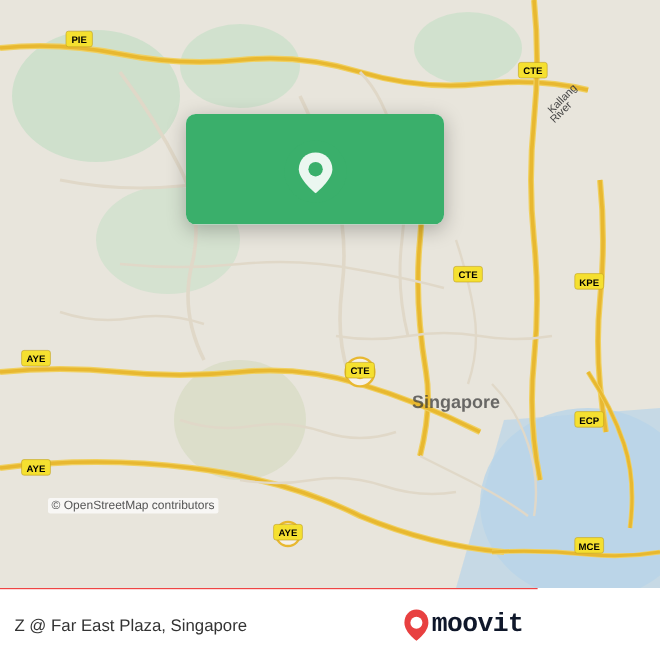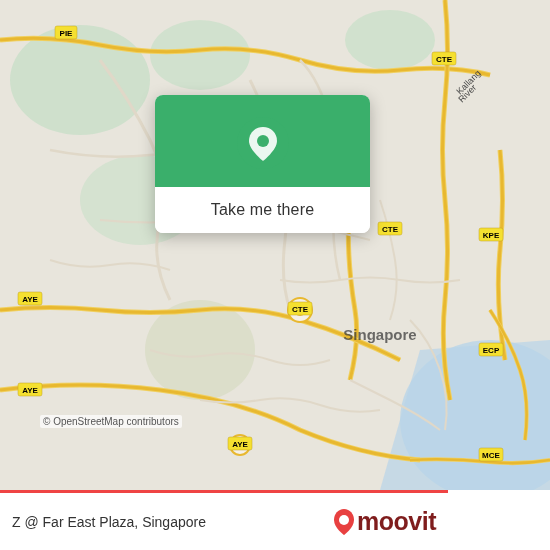--- a/index.html
+++ b/index.html
@@ -68,44 +68,45 @@
       color: #333;
       text-align: center;
       letter-spacing: 0.01em;
     }
 
     
     #bottom-bar {
       width: 448px;
       height: 60px;
       background: #fff;
-      border-top: 3px solid #ef4444;
+      border-top: 1px solid #ef4444;
       display: flex;
       align-items: center;
       padding: 0 12px;
       justify-content: space-between;
     }
 
     #bottom-location-text {
       font-size: 14px;
       color: #333;
       font-weight: 400;
     }
 
     #moovit-logo {
       display: flex;
       align-items: center;
       gap: 2px;
     }
 
     #moovit-text {
-      font-size: 25px;
+      font-size: 22px;
       font-weight: 700;
-      color: #7f1d1d;
+      color: #0f172a;
       letter-spacing: -0.5px;
+      font-family: Liberation Mono, monospace;
     }
 
     #moovit-pin {
       width: 22px;
       height: 28px;
     }
 
     #attribution {
       position: absolute;
       bottom: 62px;
@@ -230,21 +231,20 @@
 
   <div id="popup-card">
     <div id="popup-green-area">
       <svg id="location-pin-icon" viewBox="0 0 52 52" xmlns="http://www.w3.org/2000/svg">
         <circle cx="26" cy="26" r="26" fill="#3aaf6b"></circle>
 
         <path d="M26 10 C18 10 12 16 12 24 C12 33 26 44 26 44 C26 44 40 33 40 24 C40 16 34 10 26 10 Z" fill="white" opacity="0.9"></path>
         <circle cx="26" cy="24" r="6" fill="#3aaf6b"></circle>
       </svg>
     </div>
-    <button id="popup-button">Take me there</button>
   </div>
 
   <div id="attribution">© OpenStreetMap contributors</div>
 </div>
 
 <div id="bottom-bar">
   <span id="bottom-location-text">Z @ Far East Plaza, Singapore</span>
   <div id="moovit-logo">
     <svg id="moovit-pin" viewBox="0 0 22 28" xmlns="http://www.w3.org/2000/svg">
       <path d="M11 1 C5 1 1 6 1 12 C1 20 11 27 11 27 C11 27 21 20 21 12 C21 6 17 1 11 1 Z" fill="#e84040"></path>

